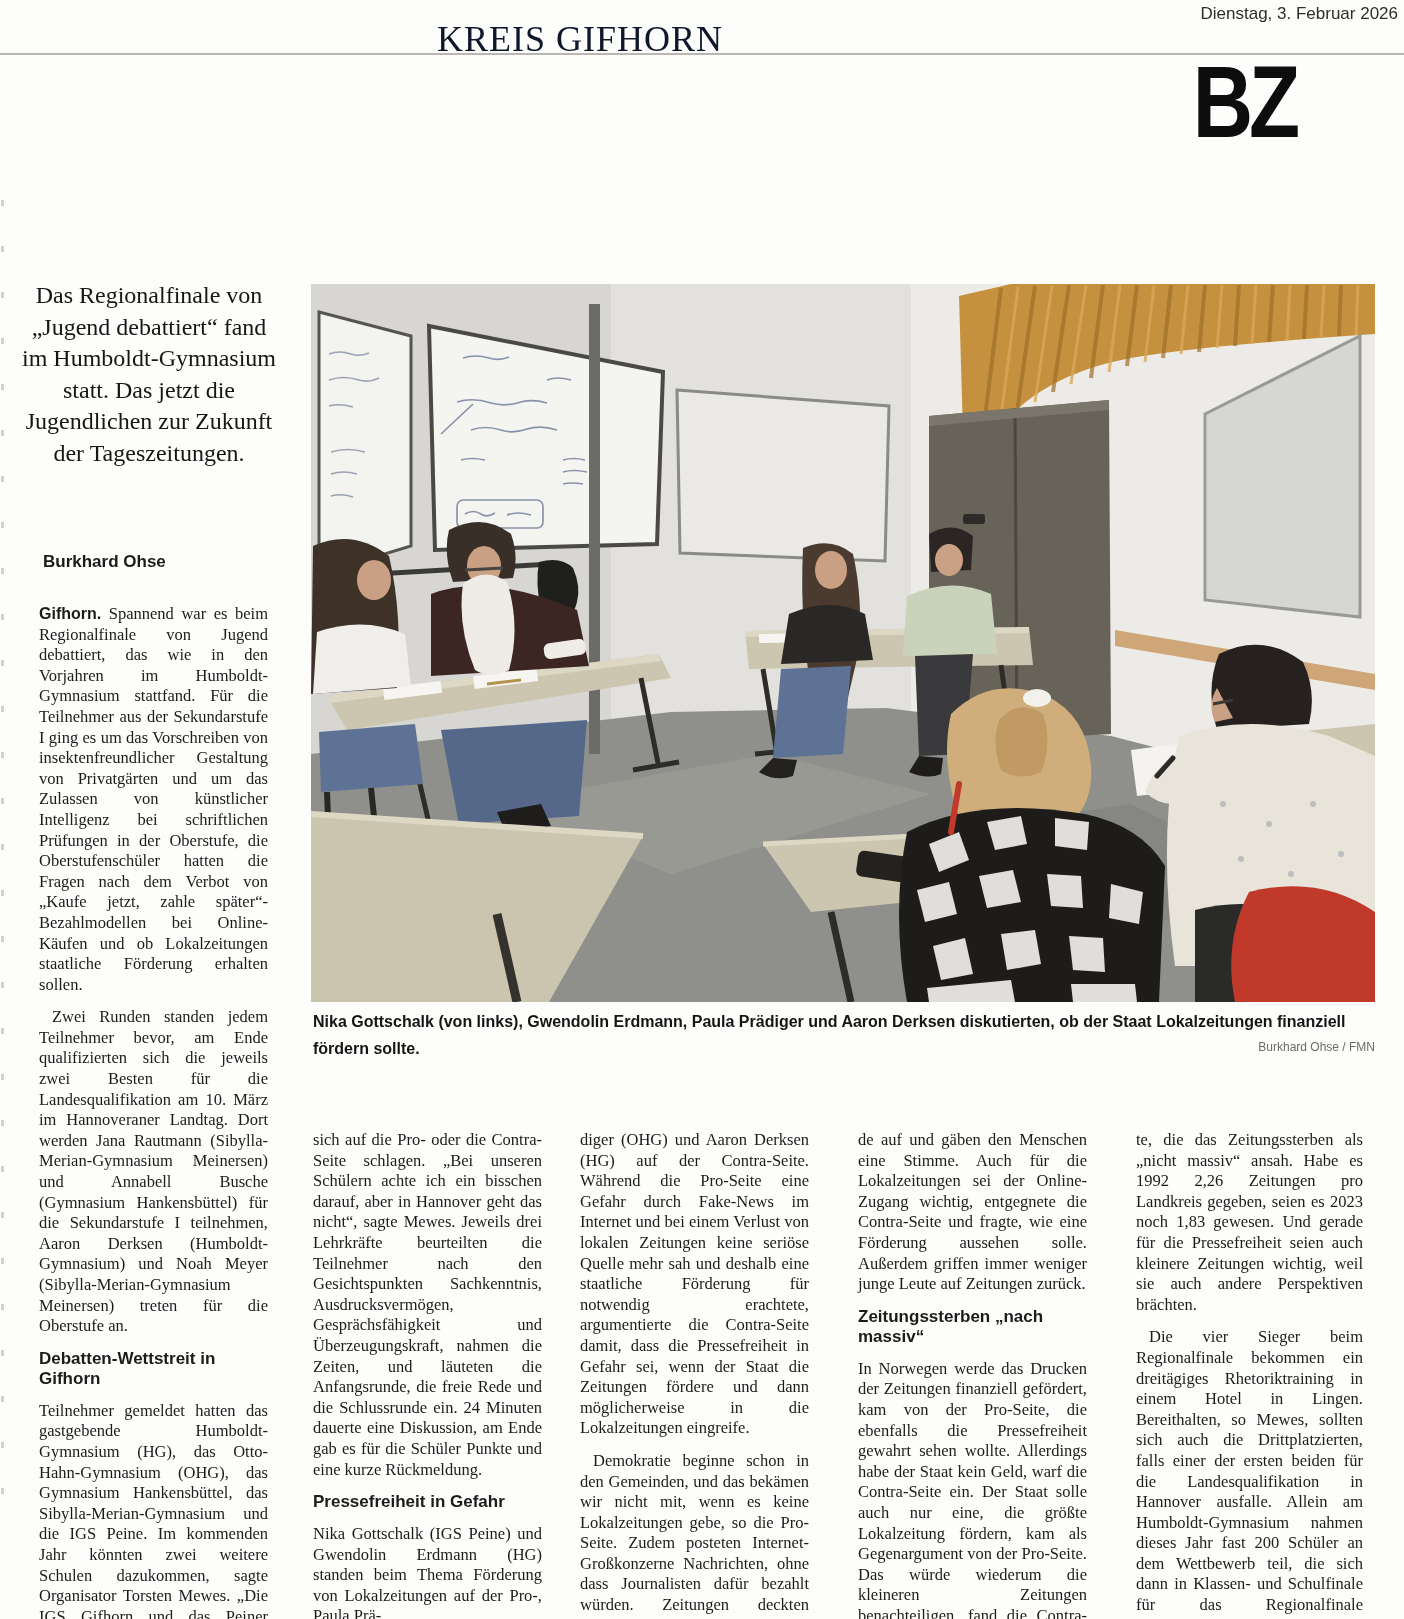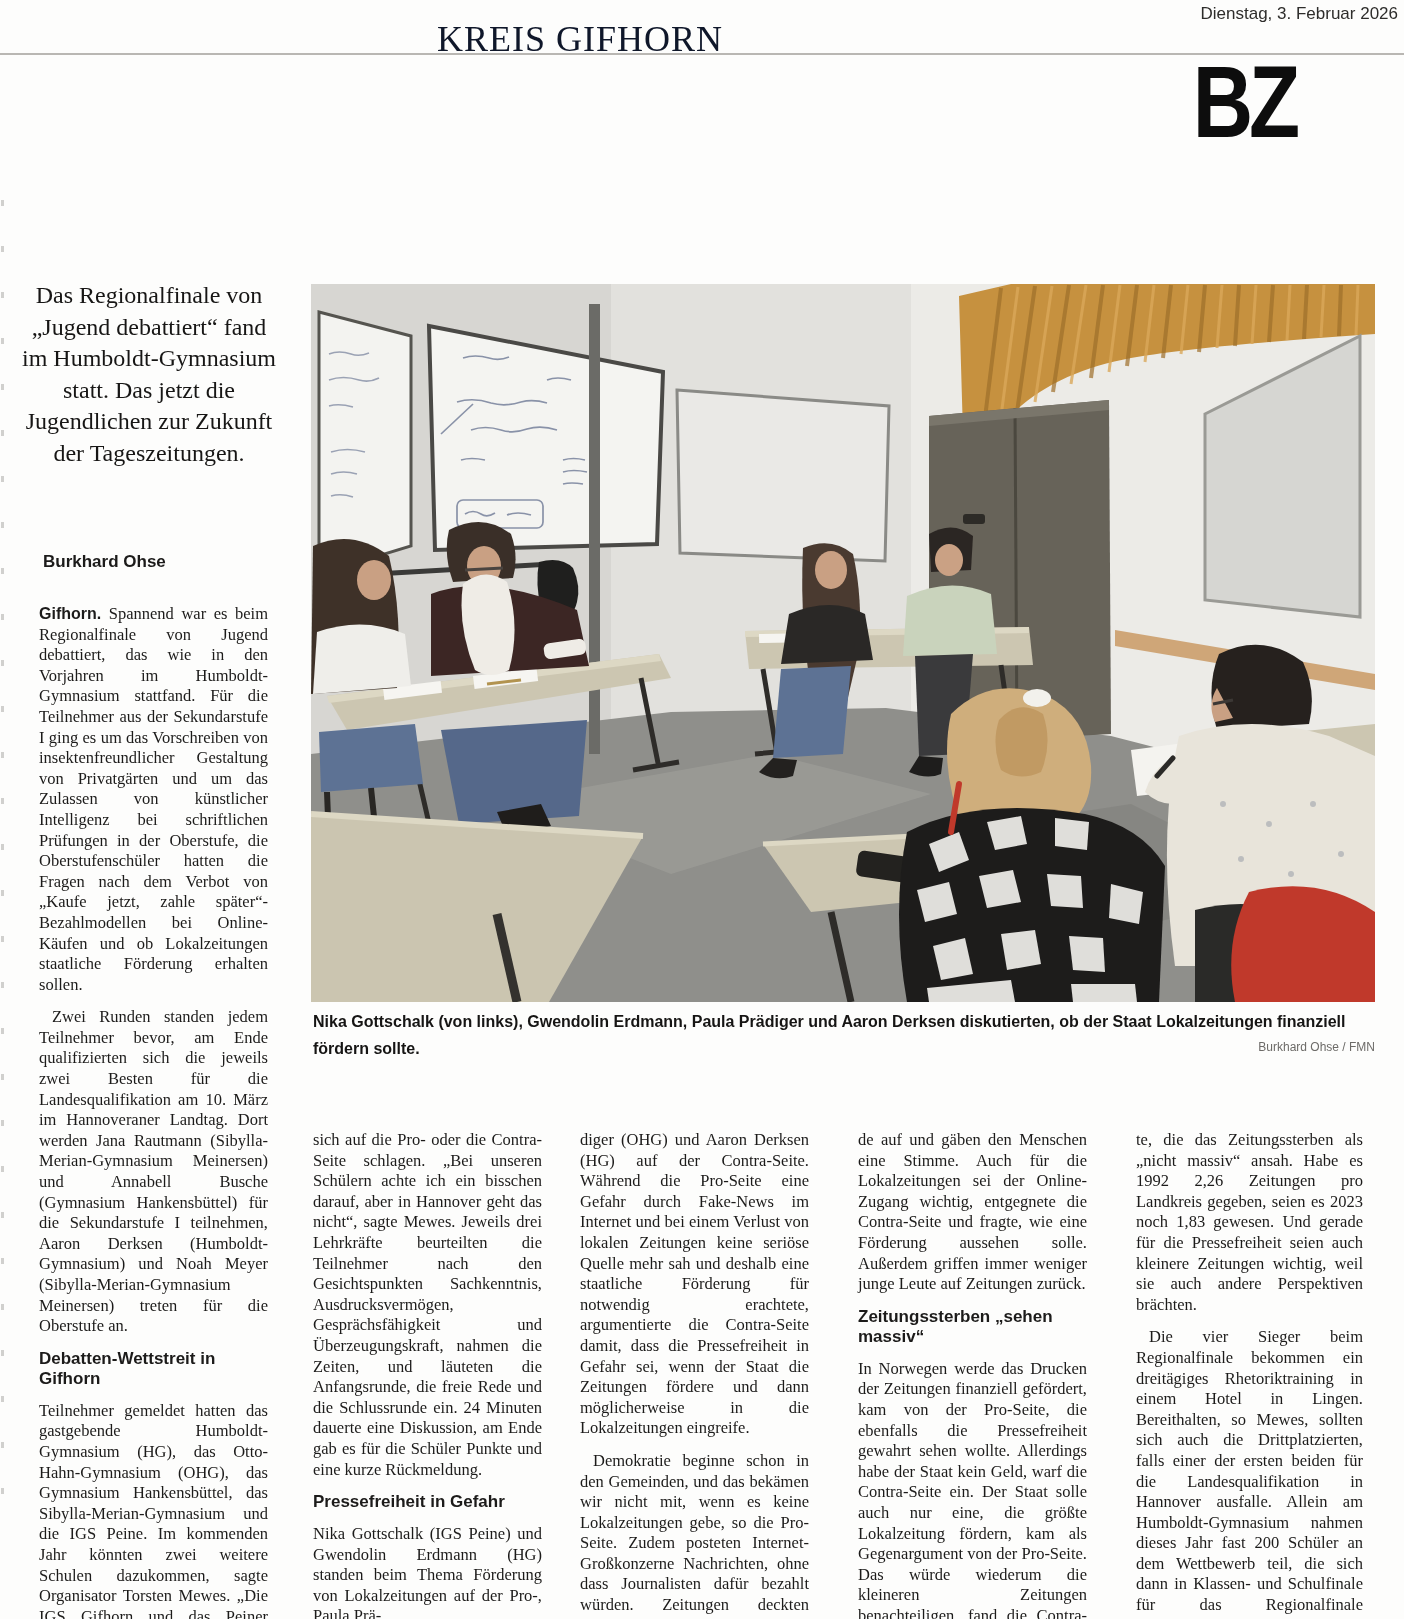--- a/index.html
+++ b/index.html
@@ -255,21 +255,21 @@
     <p>Nika Gottschalk (IGS Peine) und Gwendolin Erdmann (HG) standen beim Thema Förderung von Lokalzeitungen auf der Pro-, Paula Prä-</p>
   </div>
 
   <div class="col" id="col3">
     <p>diger (OHG) und Aaron Derksen (HG) auf der Contra-Seite. Während die Pro-Seite eine Gefahr durch Fake-News im Internet und bei einem Verlust von lokalen Zeitungen keine seriöse Quelle mehr sah und deshalb eine staatliche Förderung für notwendig erachtete, argumentierte die Contra-Seite damit, dass die Pressefreiheit in Gefahr sei, wenn der Staat die Zeitungen fördere und dann möglicherweise in die Lokalzeitungen eingreife.</p>
     <p class="indent">Demokratie beginne schon in den Gemeinden, und das bekämen wir nicht mit, wenn es keine Lokalzeitungen gebe, so die Pro-Seite. Zudem posteten Internet-Großkonzerne Nachrichten, ohne dass Journalisten dafür bezahlt würden. Zeitungen deckten Missstän-</p>
   </div>
 
   <div class="col" id="col4">
     <p>de auf und gäben den Menschen eine Stimme. Auch für die Lokalzeitungen sei der Online-Zugang wichtig, entgegnete die Contra-Seite und fragte, wie eine Förderung aussehen solle. Außerdem griffen immer weniger junge Leute auf Zeitungen zurück.</p>
-    <p class="subhead">Zeitungssterben „sehen massiv“</p>
+    <p class="subhead">Zeitungssterben „nach massiv“</p>
     <p>In Norwegen werde das Drucken der Zeitungen finanziell gefördert, kam von der Pro-Seite, die ebenfalls die Pressefreiheit gewahrt sehen wollte. Allerdings habe der Staat kein Geld, warf die Contra-Seite ein. Der Staat solle auch nur eine, die größte Lokalzeitung fördern, kam als Gegenargument von der Pro-Seite. Das würde wiederum die kleineren Zeitungen benachteiligen, fand die Contra-Sei-</p>
   </div>
 
   <div class="col" id="col5">
     <p>te, die das Zeitungssterben als „nicht massiv“ ansah. Habe es 1992 2,26 Zeitungen pro Landkreis gegeben, seien es 2023 noch 1,83 gewesen. Und gerade für die Pressefreiheit seien auch kleinere Zeitungen wichtig, weil sie auch andere Perspektiven brächten.</p>
     <p class="indent">Die vier Sieger beim Regionalfinale bekommen ein dreitägiges Rhetoriktraining in einem Hotel in Lingen. Bereithalten, so Mewes, sollten sich auch die Drittplatzierten, falls einer der ersten beiden für die Landesqualifikation in Hannover ausfalle. Allein am Humboldt-Gymnasium nahmen dieses Jahr fast 200 Schüler an dem Wettbewerb teil, die sich dann in Klassen- und Schulfinale für das Regionalfinale qualifizierten.</p>
   </div>
 
 </div>
 

